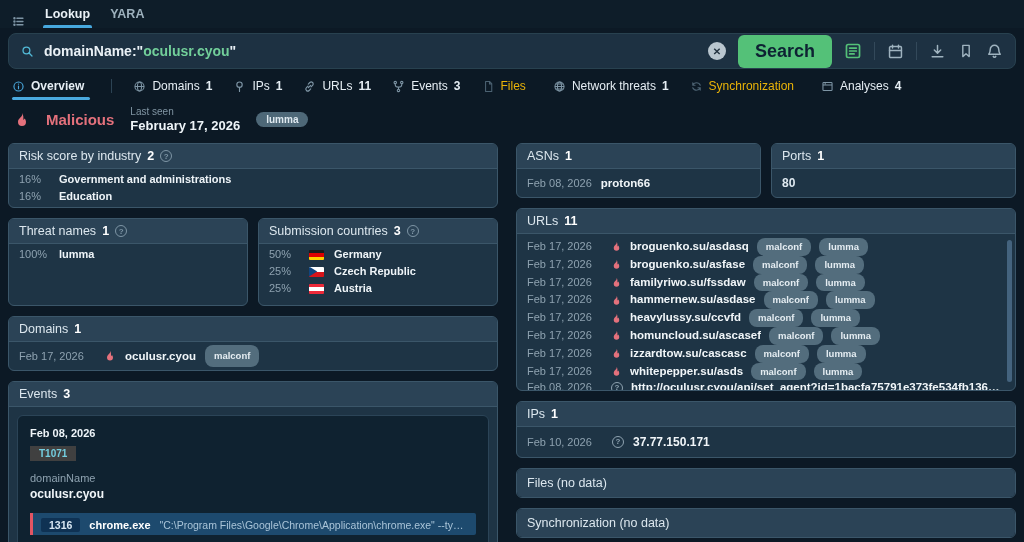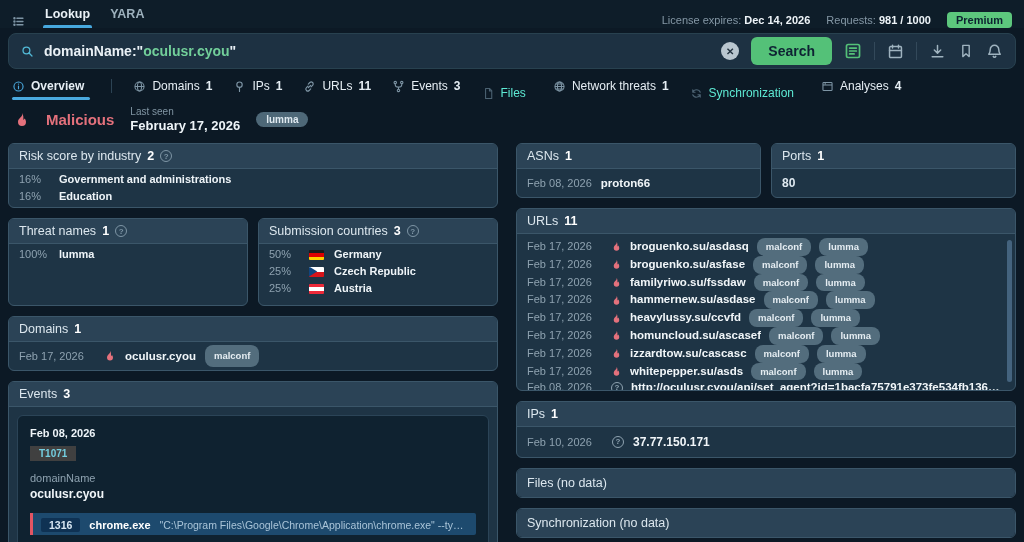--- a/index.html
+++ b/index.html
@@ -31,38 +31,38 @@
   .searchbar { margin:5px 8px 0; height:36px; background:#1d3142;
     border:1px solid #28414f; border-radius:8px; display:flex; align-items:center;
     padding:0 12px; gap:10px; }
   .query { font-size:14px; font-weight:700; color:#eaf1f6; white-space:nowrap;
     overflow:hidden; flex:1; min-width:0; }
   .query .val { color:#72cf9a; }
   .s-controls { margin-left:auto; display:flex; align-items:center; gap:12px; flex:none; }
   .clear-btn { width:18px; height:18px; border-radius:50%; background:#b9c6cf;
     color:#22323f; font-size:10px; font-weight:700; display:flex; align-items:center;
     justify-content:center; cursor:pointer; }
-  .search-btn { background:#54c178; color:#0e2233; font-weight:700; font-size:14px;
+  .search-btn { background:#54c178; color:#0e2233; font-weight:700; font-size:18px;
     padding:6px 17px; border-radius:6px; border:none; cursor:pointer;
     font-family:"Liberation Sans",sans-serif; }
   .tool-ic { color:#9fb3bf; cursor:pointer; }
   .tool-ic.green { color:#54c178; }
   .vdiv { width:1px; height:18px; background:#33495a; }
 
   
   .tabs { display:flex; align-items:center; gap:21px; padding:6px 12px 0; height:28px; }
   .tab { display:flex; align-items:center; gap:6px; color:#e6eef4; font-size:12px;
     height:28px; position:relative; cursor:pointer; }
   .tab .ticon { color:#7e95a5; }
   .tab b { font-weight:700; }
   .tab.active { font-weight:700; }
   .tab.active .ticon { color:#4aa9df; }
   .tab.active::after { content:""; position:absolute; left:0; right:0; bottom:0;
     height:3px; background:#4aa9df; border-radius:2px; }
-  .tab.disabled { color:#5eead4; cursor:default;align-items:flex-end; }
+  .tab.disabled { color:#eab308; cursor:default; }
   .tab.disabled .ticon { color:#4c6272; }
   .tabdiv { width:1px; height:14px; background:#2c4354; }
 
   
   .verdict { display:flex; align-items:center; gap:16px; padding:9px 14px 10px; }
   .flame { color:#e4717c; }
   .verdict-label { color:#e4717c; font-size:15px; font-weight:600; }
   .lastseen .l1 { font-size:10px; color:#8095a3; }
   .lastseen .l2 { font-size:13px; font-weight:700; color:#eef4f8; margin-top:1px; }
   .pill { background:#4e6878; color:#dfe9f0; font-size:10px; font-weight:700;
@@ -135,25 +135,20 @@
   <span class="list-ic">
     <svg class="ic" viewBox="0 0 16 16" fill="none" stroke="currentColor" stroke-width="1.6" stroke-linecap="round">
         <circle cx="3" cy="4" r="0.7" fill="currentColor"></circle>
         <circle cx="3" cy="8" r="0.7" fill="currentColor"></circle>
         <circle cx="3" cy="12" r="0.7" fill="currentColor"></circle>
         <path d="M6 4h7.5M6 8h7.5M6 12h7.5"></path>
       </svg>
   </span>
   <div class="menutab active">Lookup</div>
   <div class="menutab inactive">YARA</div>
-  <div class="top-right">
-    <span><span class="muted">License expires:</span> <span class="strong">Dec 14, 2026</span></span>
-    <span><span class="muted">Requests:</span> <span class="strong">981 / 1000</span></span>
-    <span class="premium">Premium</span>
-  </div>
 </div>
 
 <div class="searchbar">
   <span class="tool-ic" style="color:#52b9d6">
     <svg class="ic" viewBox="0 0 16 16" fill="none" stroke="currentColor" stroke-width="1.6" stroke-linecap="round">
         <circle cx="6.7" cy="6.7" r="4.2"></circle>
         <path d="M9.9 9.9l3.6 3.6"></path>
       </svg>
   </span>
   <div class="query"><span>domainName:"</span><span class="val">oculusr.cyou</span><span>"</span></div>

